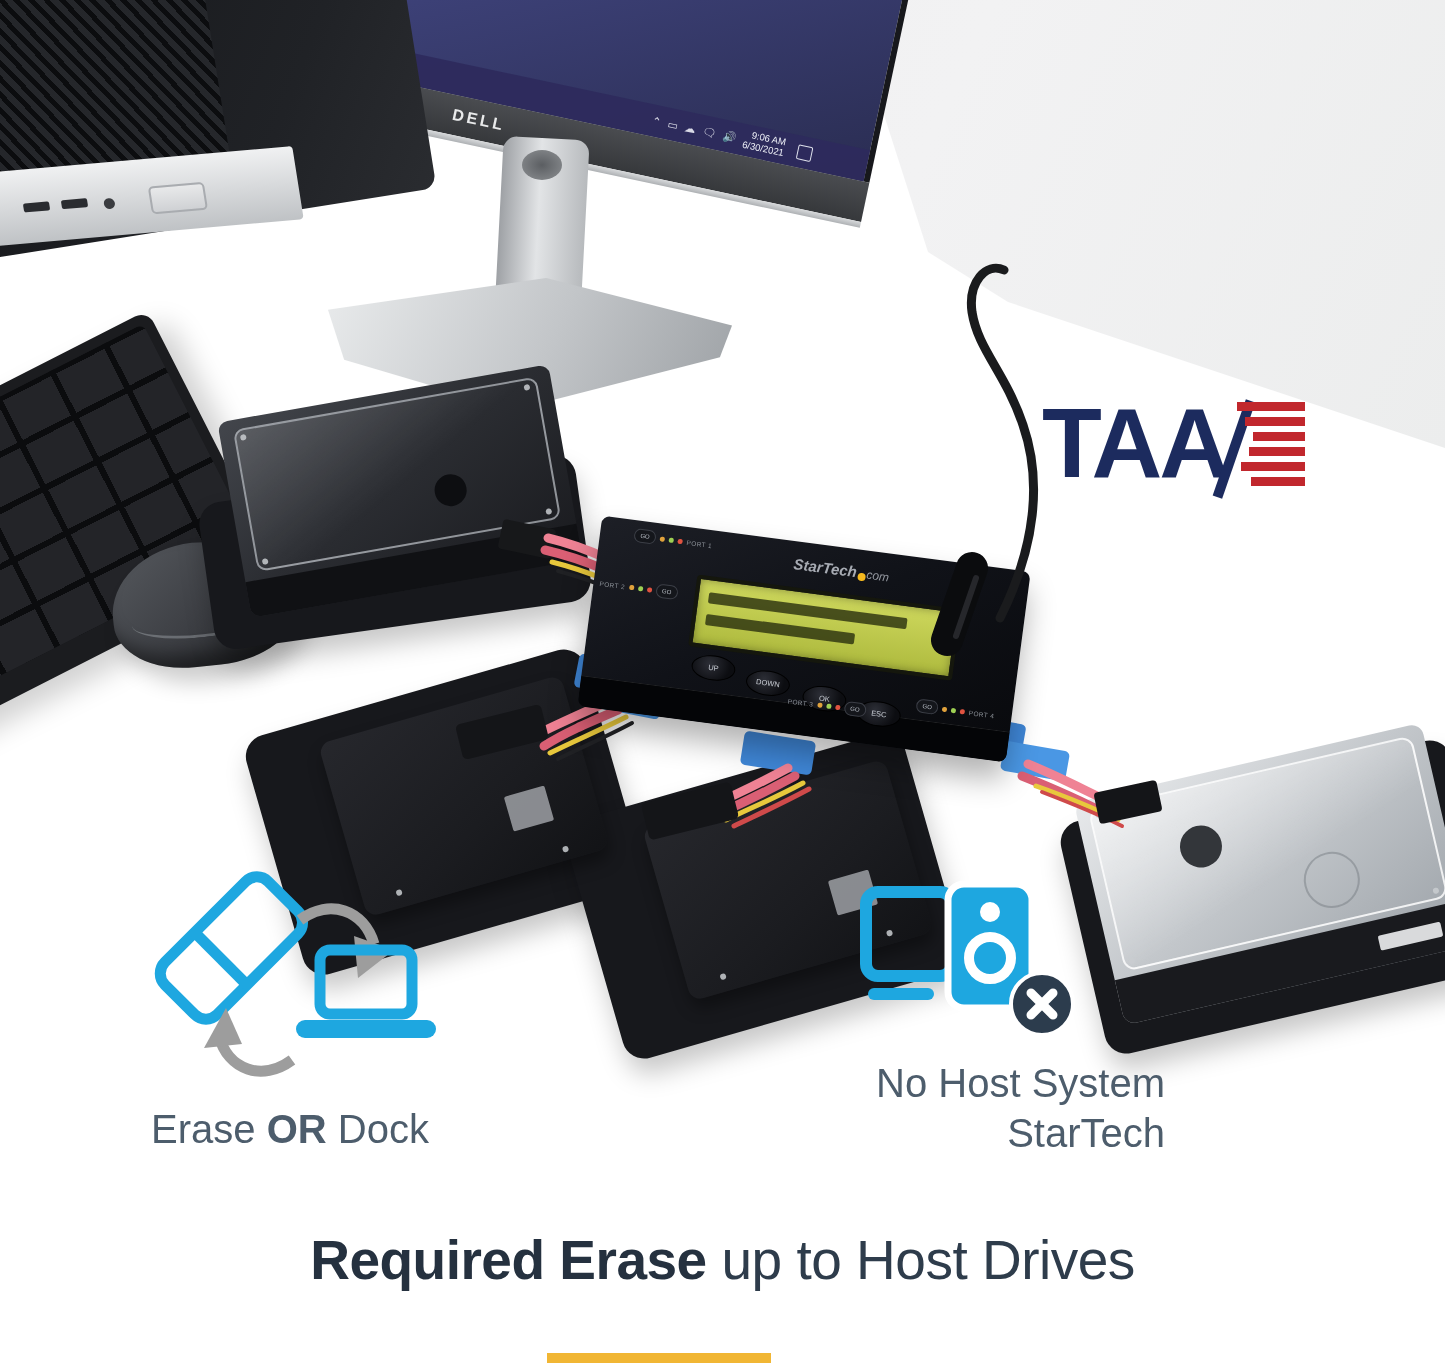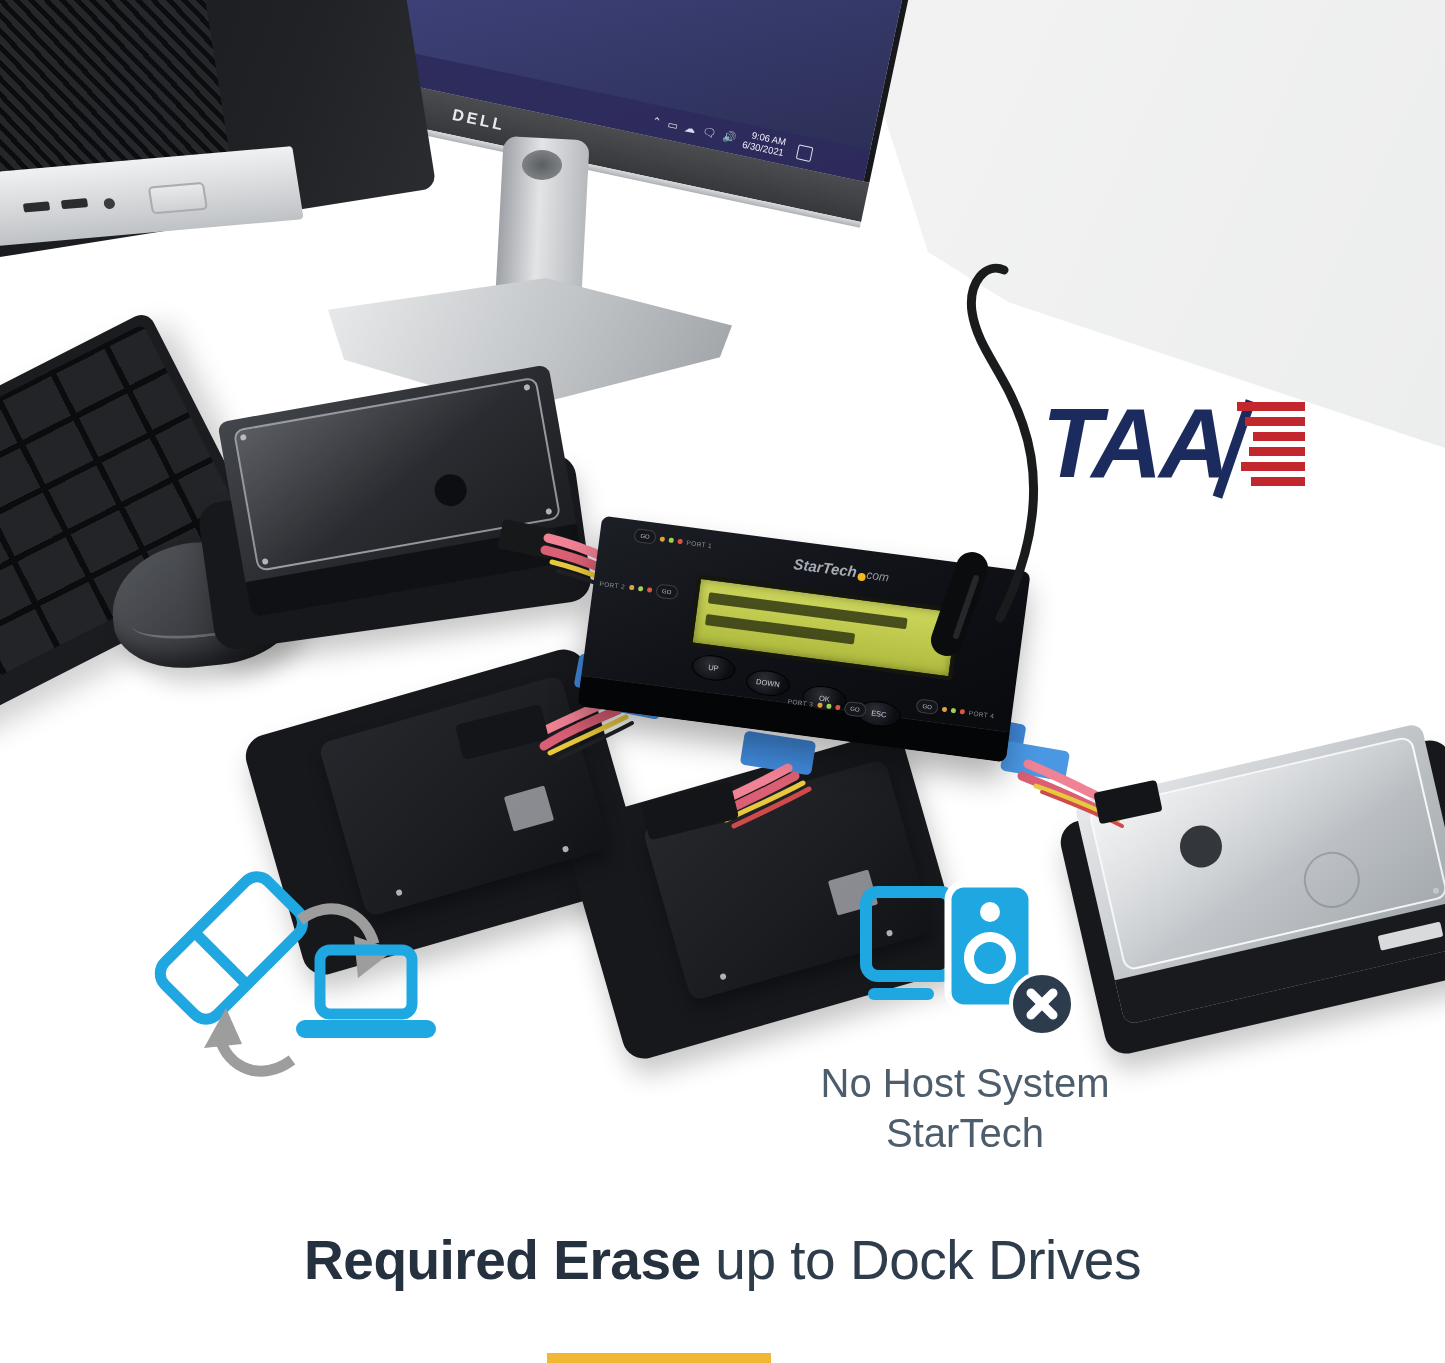--- a/index.html
+++ b/index.html
@@ -98,21 +98,21 @@
            background:radial-gradient(circle at 40% 35%,#2c2e36,#0c0d11 70%);
            border:1px solid #000;color:#c9cdd4;font-size:7.5px;display:flex;align-items:center;justify-content:center;}
   .cluster{position:absolute;display:flex;align-items:center;gap:4px;}
   .led{width:5px;height:5px;border-radius:50%;}
   .led.r{background:#e05340;} .led.a{background:#e0a23c;} .led.g{background:#9ed053;}
   .portlbl{font-size:6.5px;color:#8b9097;letter-spacing:.4px;white-space:nowrap;}
   .go{min-width:20px;height:12px;border-radius:7px;border:1px solid #3c3f47;color:#b9bec6;font-size:6px;
       display:flex;align-items:center;justify-content:center;background:#14161b;}
   
   .taa{left:1042px;top:398px;width:310px;}
-  .taa-row{display:flex;align-items:flex-start;font-style:italic;}
+  .taa-row{display:flex;align-items:flex-start;}
   .taa-title{font-size:98px;font-weight:800;letter-spacing:-3px;color:#1c2b5e;line-height:.92;}
   .taa-flag{position:relative;width:74px;height:88px;margin-left:4px;margin-top:4px;}
   .taa-flag .stripe{position:absolute;right:0;height:9px;background:#c1272d;}
   .taa-pole{position:absolute;left:-2px;top:-4px;width:10px;height:102px;background:#1c2b5e;transform:rotate(19deg);}
   .taa-sub{font-size:39px;font-weight:bold;color:#2a65ae;letter-spacing:.5px;margin-top:10px;margin-left:34px;}
   
   .caption{color:#4d5d6c;font-size:40px;text-align:center;line-height:50px;}
   .caption b{font-weight:bold;}
   .headline{left:0;top:1228px;width:1445px;text-align:center;font-size:55px;color:#25313f;letter-spacing:-.5px;}
   .headline .bold{font-weight:bold;}
@@ -342,23 +342,26 @@
         <span class="stripe" style="top:0;left:6px;"></span>
         <span class="stripe" style="top:15px;left:14px;"></span>
         <span class="stripe" style="top:30px;left:22px;"></span>
         <span class="stripe" style="top:45px;left:18px;"></span>
         <span class="stripe" style="top:60px;left:10px;"></span>
         <span class="stripe" style="top:75px;left:20px;"></span>
       </span>
     </div>
   </div>
 
-  <div class="abs caption" style="left:765px;top:1058px;width:400px;">
+  <div class="abs caption" style="left:90px;top:1104px;width:400px;">
+    <span>Erase </span><b>OR</b><span> Dock</span>
+  </div>
+  <div class="abs caption" style="left:765px;top:1058px;width:400px;text-align:right;">
     <span>No Host System</span><br>
     <span>StarTech</span>
   </div>
 
   <div class="abs headline">
-    <span class="bold">Required Erase</span><span class="light"> up to Dock Drives</span>
+    <span class="bold">Required Erase</span><span class="light"> up to Host Drives</span>
   </div>
   <div class="abs goldbar"></div>
 
 </div>
 
 </body></html>

